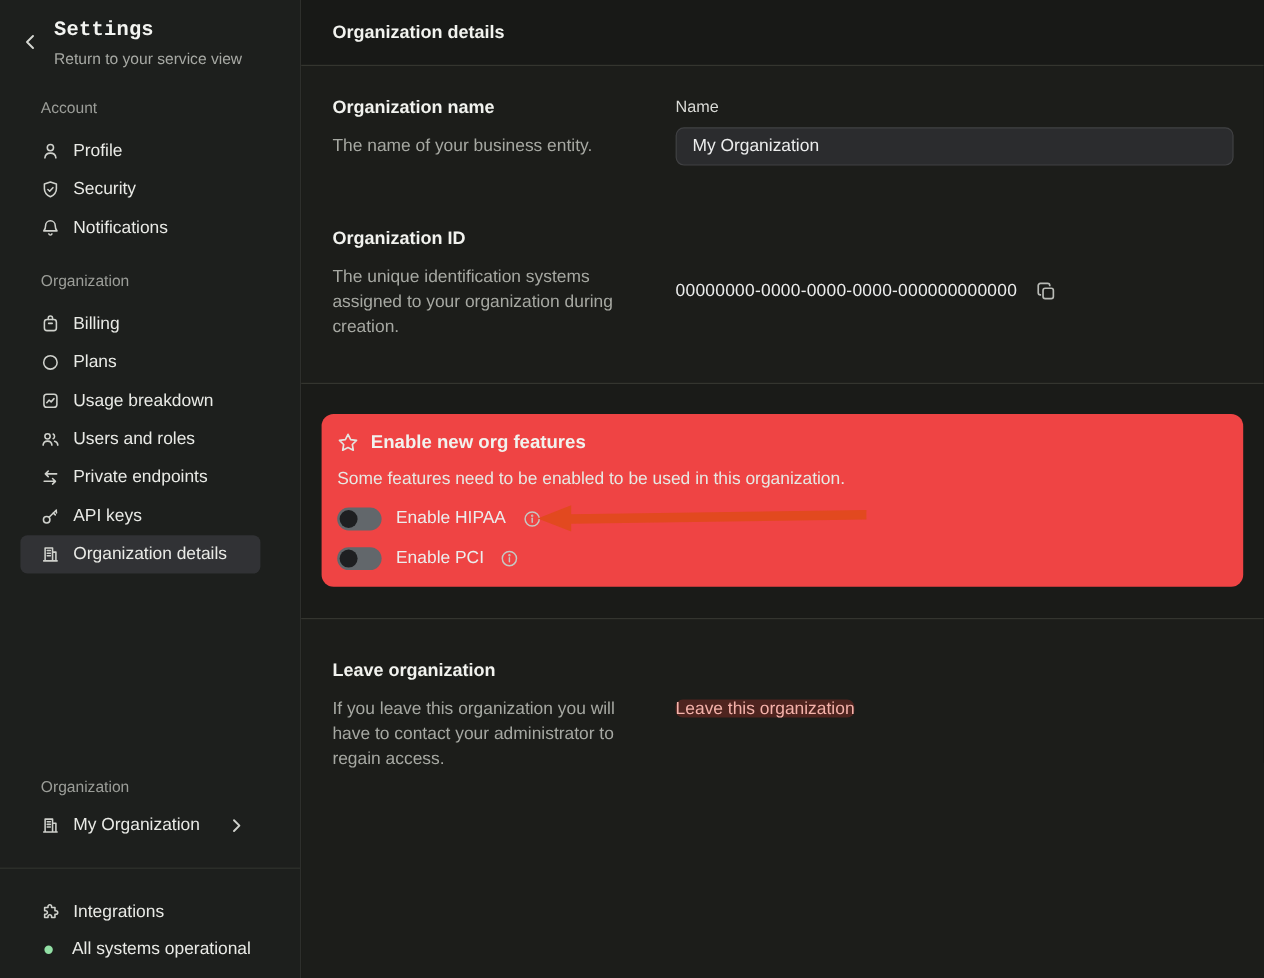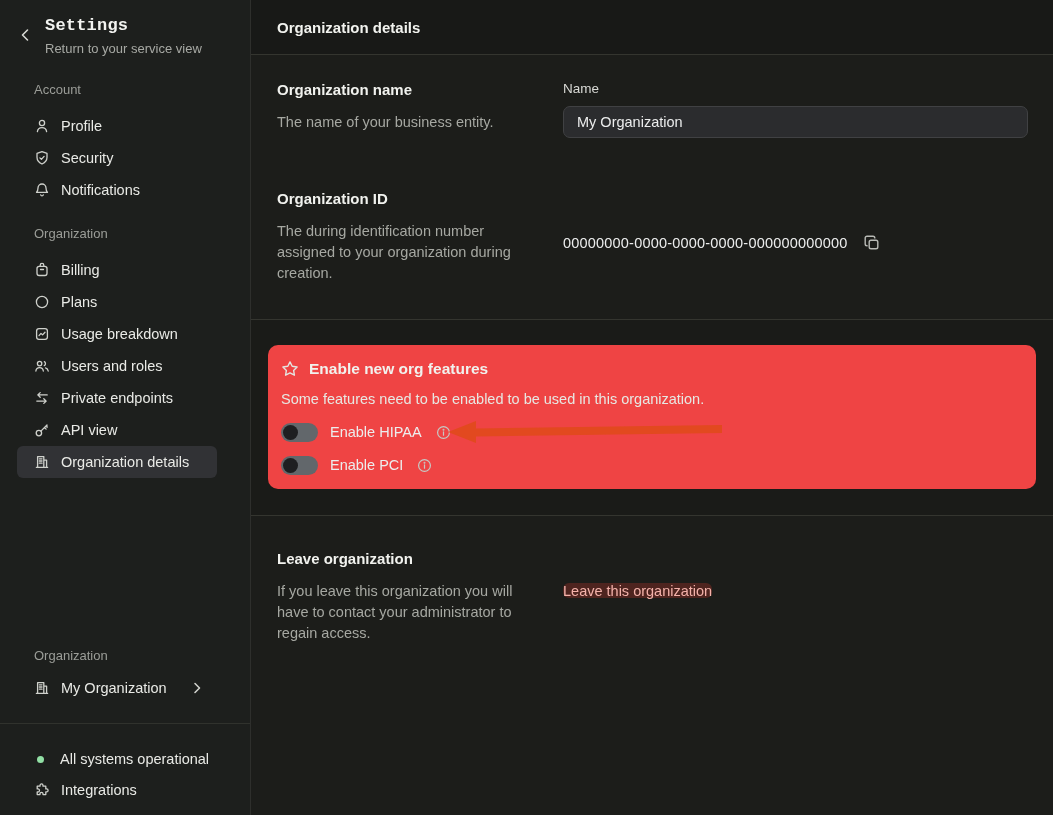--- a/index.html
+++ b/index.html
@@ -138,21 +138,21 @@
       <svg width="16" height="16" viewBox="0 0 16 16" fill="none" stroke="currentColor" stroke-width="1.3" stroke-linecap="round" stroke-linejoin="round">
           <path d="M13.2 4.9H3.9M6.2 2.6L3.8 4.9l2.4 2.3M2.8 11.1h9.3M9.8 8.8l2.4 2.3-2.4 2.3"></path>
         </svg>
       <span>Private endpoints</span>
     </div>
     <div class="sb-item">
       <svg width="16" height="16" viewBox="0 0 16 16" fill="none" stroke="currentColor" stroke-width="1.3" stroke-linecap="round" stroke-linejoin="round">
           <circle cx="4.9" cy="11.1" r="2.7"></circle>
           <path d="M6.9 9.1L13 3M12.8 3.2l.3 2.2M10.4 5.4l1.7 1.7"></path>
         </svg>
-      <span>API view</span>
+      <span>API keys</span>
     </div>
     <div class="sb-item selected">
       <svg width="16" height="16" viewBox="0 0 16 16" fill="none" stroke="currentColor" stroke-width="1.3" stroke-linecap="round" stroke-linejoin="round">
           <path d="M3.6 13.4V2.6h6.2v10.8M9.8 6.1h2.8v7.3M2.4 13.4h11.2M5.4 4.8h2.6M5.4 7h2.6M5.4 9.2h2.6"></path>
         </svg>
       <span>Organization details</span>
     </div>
   </div>
 
   <div class="sb-label" style="top:648px">Organization</div>
@@ -166,29 +166,29 @@
         <svg width="12" height="14" viewBox="0 0 12 14" fill="none" stroke="currentColor" stroke-width="1.6" stroke-linecap="round" stroke-linejoin="round">
             <path d="M4 2.5L8.5 7 4 11.5"></path>
           </svg>
       </span>
     </div>
   </div>
 
   <div class="sb-div"></div>
 
   <div class="sb-nav" style="top:744px">
+    <div class="sb-item">
+      <svg width="16" height="16" viewBox="0 0 16 16" fill="none" stroke="currentColor" stroke-width="1.3" stroke-linecap="round" stroke-linejoin="round">
+          <path d="M6 3.4a1.5 1.5 0 0 1 3 0v.8h2.8v2.7h.8a1.5 1.5 0 0 1 0 3h-.8v2.7H9v-.8a1.5 1.5 0 0 0-3 0v.8H3.2V9.9H4a1.5 1.5 0 0 0 0-3h-.8V4.2H6z"></path>
+        </svg>
+      <span>Integrations</span>
+    </div>
     <div class="sb-item" style="height:30px">
       <span class="status-dot" style="background:#92e0a5"></span>
       <span>All systems operational</span>
-    </div>
-    <div class="sb-item">
-      <svg width="16" height="16" viewBox="0 0 16 16" fill="none" stroke="currentColor" stroke-width="1.3" stroke-linecap="round" stroke-linejoin="round">
-          <path d="M6 3.4a1.5 1.5 0 0 1 3 0v.8h2.8v2.7h.8a1.5 1.5 0 0 1 0 3h-.8v2.7H9v-.8a1.5 1.5 0 0 0-3 0v.8H3.2V9.9H4a1.5 1.5 0 0 0 0-3h-.8V4.2H6z"></path>
-        </svg>
-      <span>Integrations</span>
     </div>
   </div>
 </div>
 
 <div class="main">
   <div class="m-header">
     <span>Organization details</span>
   </div>
 
   <div class="row" style="padding-top:26px">
@@ -198,21 +198,21 @@
     </div>
     <div class="row-right">
       <div class="field-label">Name</div>
       <input class="text-input" type="text" value="My Organization" style="">
     </div>
   </div>
 
   <div class="row" style="margin-top:52px; padding-bottom:35px">
     <div class="row-left">
       <div class="sec-title">Organization ID</div>
-      <div class="sec-desc">The during identification number assigned to your organization during creation.</div>
+      <div class="sec-desc">The unique identification systems assigned to your organization during creation.</div>
     </div>
     <div class="row-right">
       <div class="id-row">
         <span class="id-value">00000000-0000-0000-0000-000000000000</span>
         <span class="copy-btn">
           <svg width="18" height="18" viewBox="0 0 18 18" fill="none" stroke="currentColor" stroke-width="1.4" stroke-linejoin="round">
               <rect x="6.2" y="6.2" width="8.6" height="8.6" rx="1.8"></rect>
               <path d="M11.8 4.6V4a1.8 1.8 0 0 0-1.8-1.8H4A1.8 1.8 0 0 0 2.2 4v6a1.8 1.8 0 0 0 1.8 1.8h.6"></path>
             </svg>
         </span>

